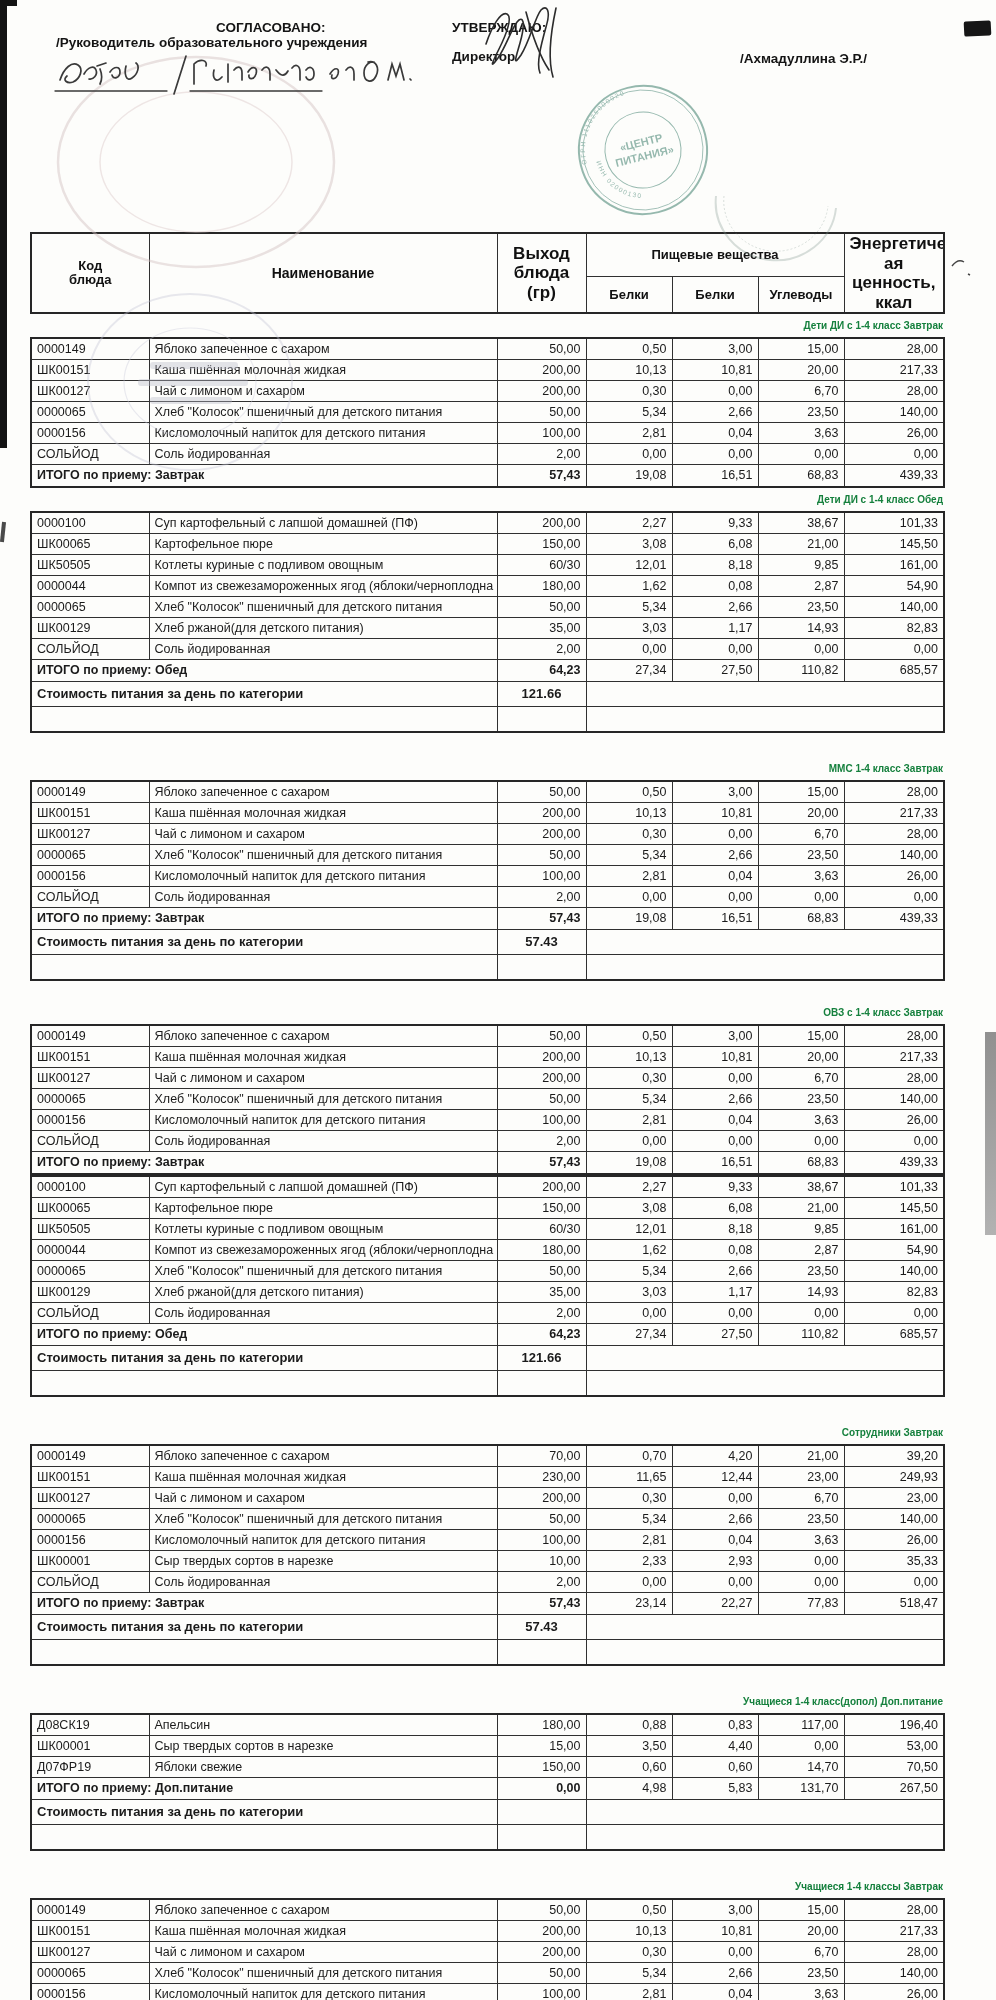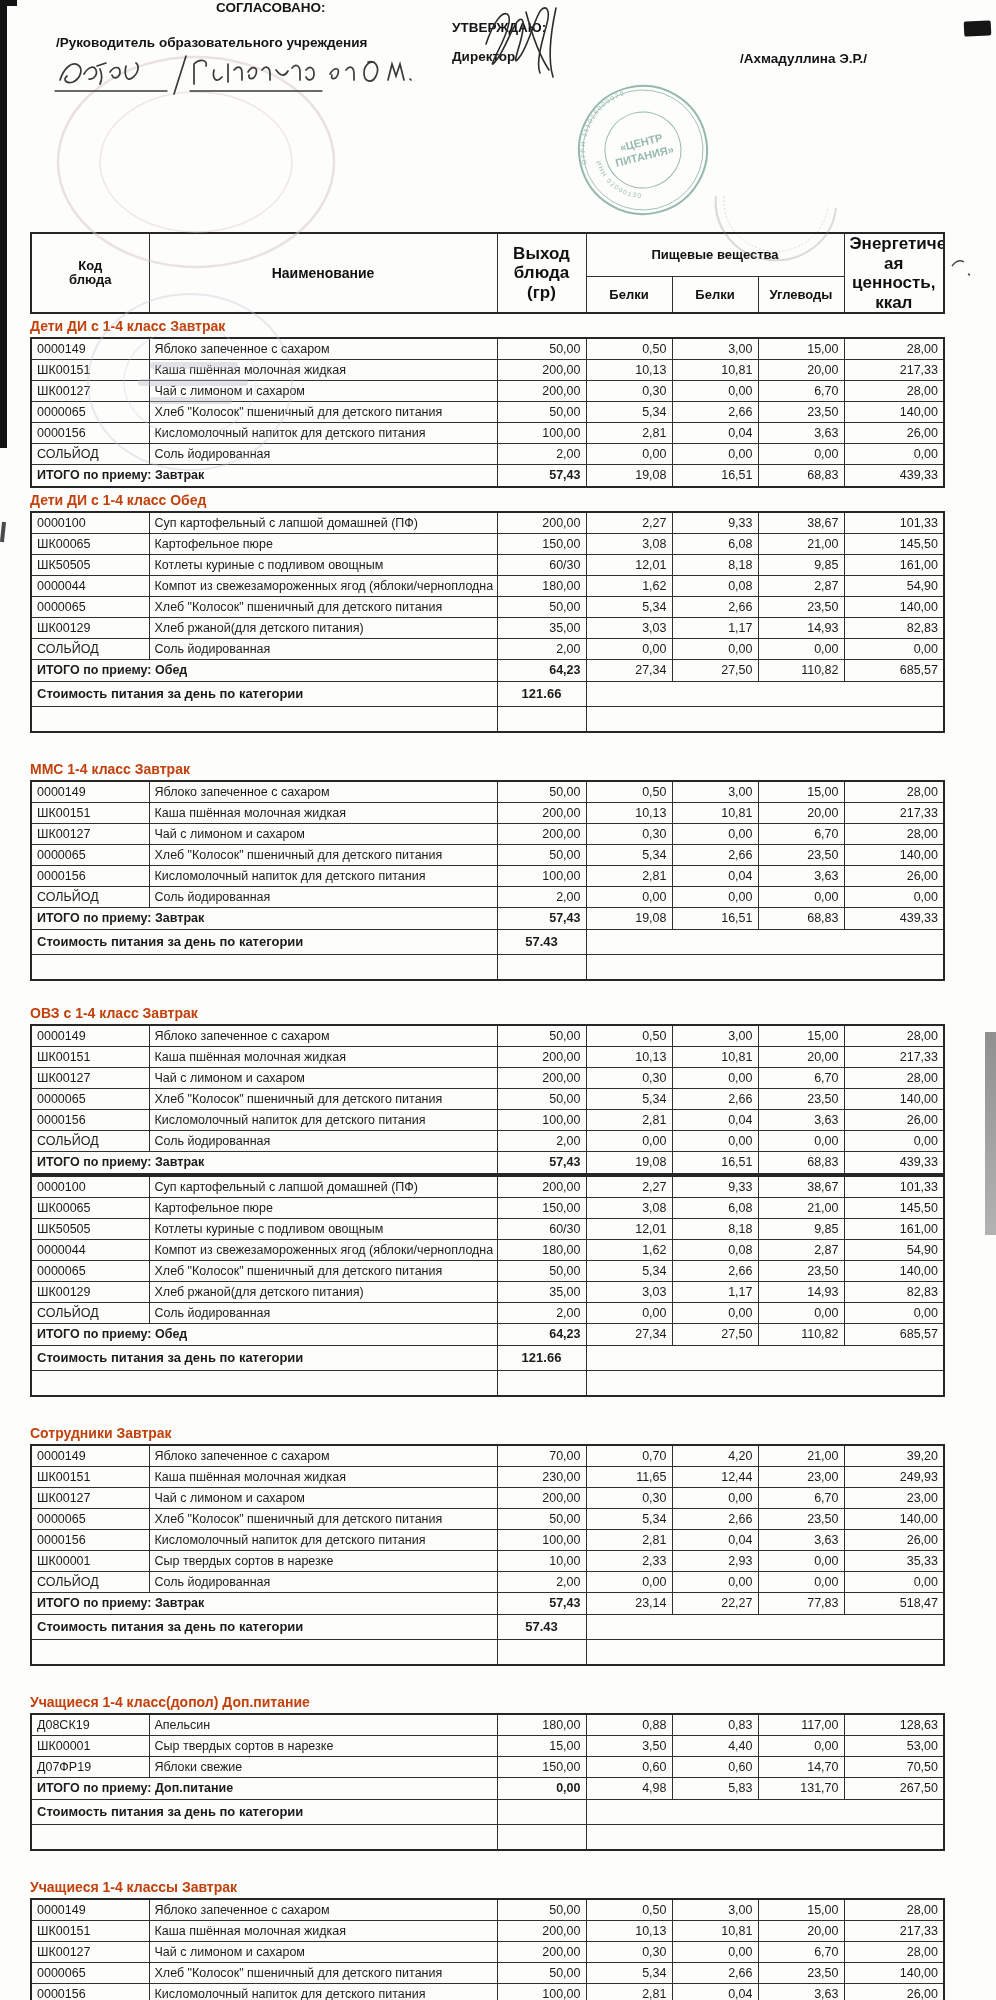--- a/index.html
+++ b/index.html
@@ -26,22 +26,22 @@
   table{border-collapse:collapse;table-layout:fixed;width:913px;margin-left:30px;
         position:relative;z-index:1;background:transparent;}
   table.menu-head{border:2px solid #262626;}
   td{border:1px solid #303030;font-size:12.5px;padding:0 5px;height:20px;line-height:1.05;
      overflow:hidden;white-space:nowrap;color:#1b1b1b;}
   .hc{font-weight:bold;text-align:center;white-space:pre-line;font-size:13px;color:#111;}
   .hname{font-size:14px;margin-left:28px;}
   .hsmall{font-size:17px;line-height:1.15;}
   tr.hrow1 td{height:36px;}
   tr.hrow2 td{height:30px;}
-  .section-title{width:913px;margin:2px 0 1px 30px;text-align:left;font-size:14px;
-        font-weight:bold;color:#c2410c;height:20px;line-height:20px;position:relative;z-index:1;}
+  .section-title{width:913px;margin:2px 0 1px 30px;text-align:right;font-size:10px;
+        font-weight:bold;color:#15803d;height:20px;line-height:20px;position:relative;z-index:1;}
   .gap-large{margin-top:26px;}
   .gap-small{margin-top:22px;}
   #sections table{border:2px solid #262626;margin-bottom:0;}
   .c-code{text-align:left;}
   .c-name{text-align:left;}
   .c-num{text-align:right;}
   .c-label{font-weight:bold;}
   .total-row td{height:21px;}
   .cost-row td{height:24px;font-size:13px;}
   .c-cost{text-align:center;font-size:13.5px;}
@@ -127,21 +127,21 @@
       <path d="M410,79 L411,80"></path>
     </g>
 
     <g stroke="#444" fill="none" stroke-width="1.4">
       <path d="M952,266 q6,-8 12,-4"></path>
       <path d="M968,274 l2,1"></path>
     </g>
   </svg>
 
   <div class="header">
-    <div class="hpos lab" style="left:216px;top:0;">СОГЛАСОВАНО:</div>
+    <div class="hpos lab" style="left:216px;top:20px;">СОГЛАСОВАНО:</div>
     <div class="hpos lab" style="left:56px;top:35px;">/Руководитель образовательного учреждения</div>
     <div class="hpos lab" style="left:452px;top:20px;">УТВЕРЖДАЮ:</div>
     <div class="hpos lab" style="left:452px;top:49px;">Директор</div>
     <div class="hpos lab" style="left:740px;top:51px;">/Ахмадуллина Э.Р./</div>
   </div>
 
   <table class="menu-head">
     <colgroup>
       <col style="width:118px">
         <col style="width:348px">
@@ -707,21 +707,21 @@
           <col style="width: 100px;">
         </colgroup>
         <tbody>
           <tr>
             <td class="c-code">Д08СК19</td>
             <td class="c-name">Апельсин</td>
             <td class="c-num">180,00</td>
             <td class="c-num">0,88</td>
             <td class="c-num">0,83</td>
             <td class="c-num">117,00</td>
-            <td class="c-num">128,63</td>
+            <td class="c-num">196,40</td>
           </tr>
           <tr>
             <td class="c-code">ШК00001</td>
             <td class="c-name">Сыр твердых сортов в нарезке</td>
             <td class="c-num">15,00</td>
             <td class="c-num">3,50</td>
             <td class="c-num">4,40</td>
             <td class="c-num">0,00</td>
             <td class="c-num">53,00</td>
           </tr>

